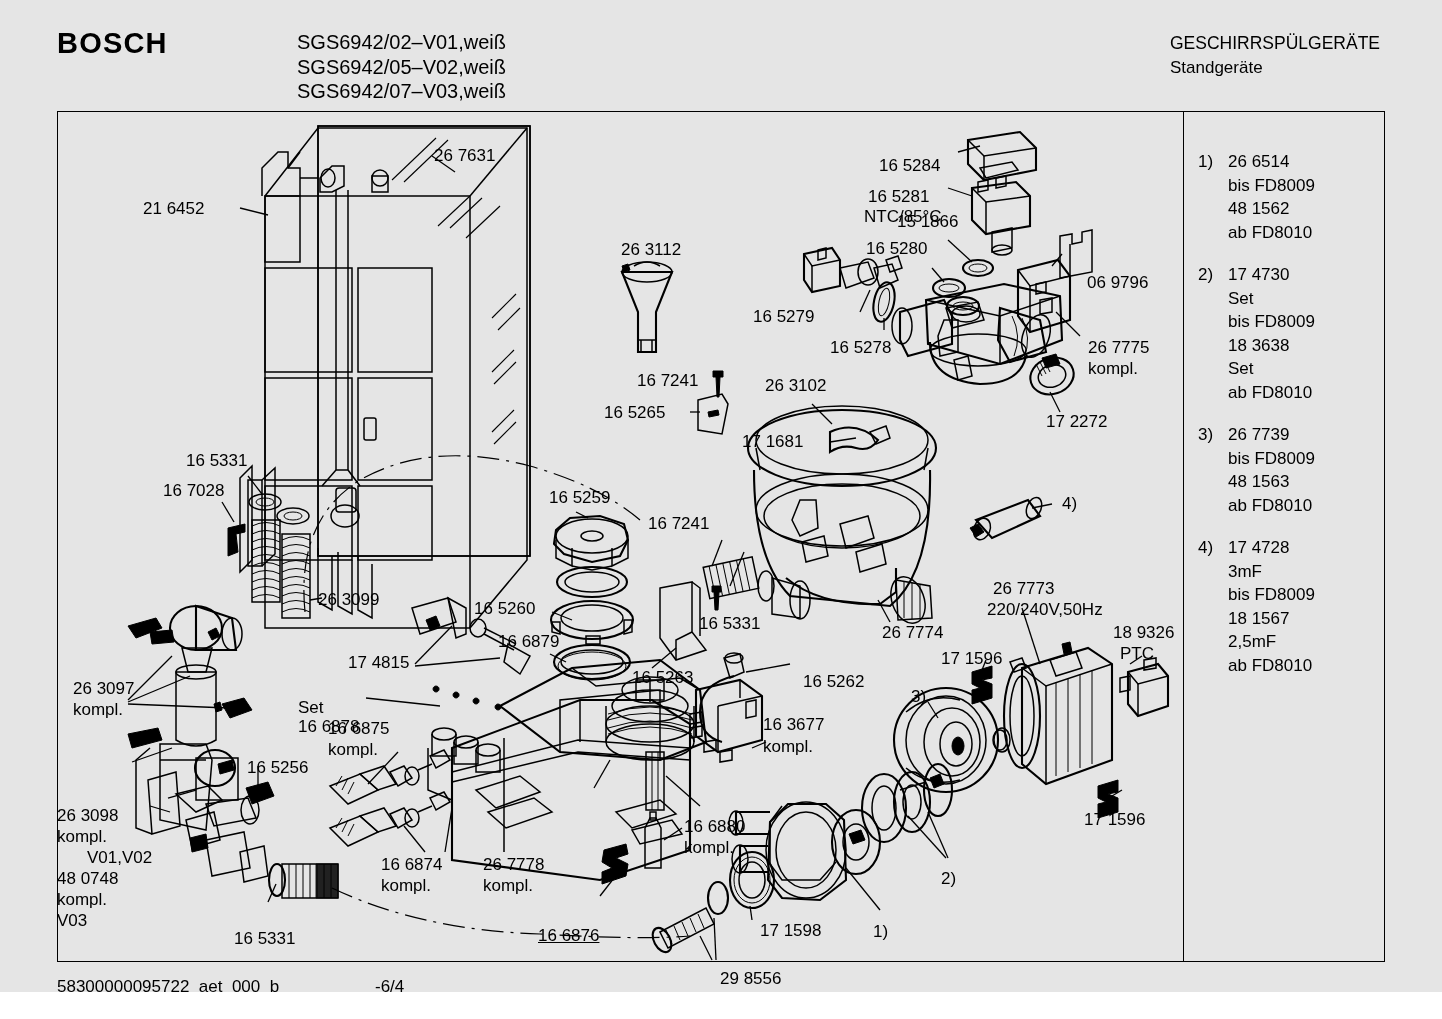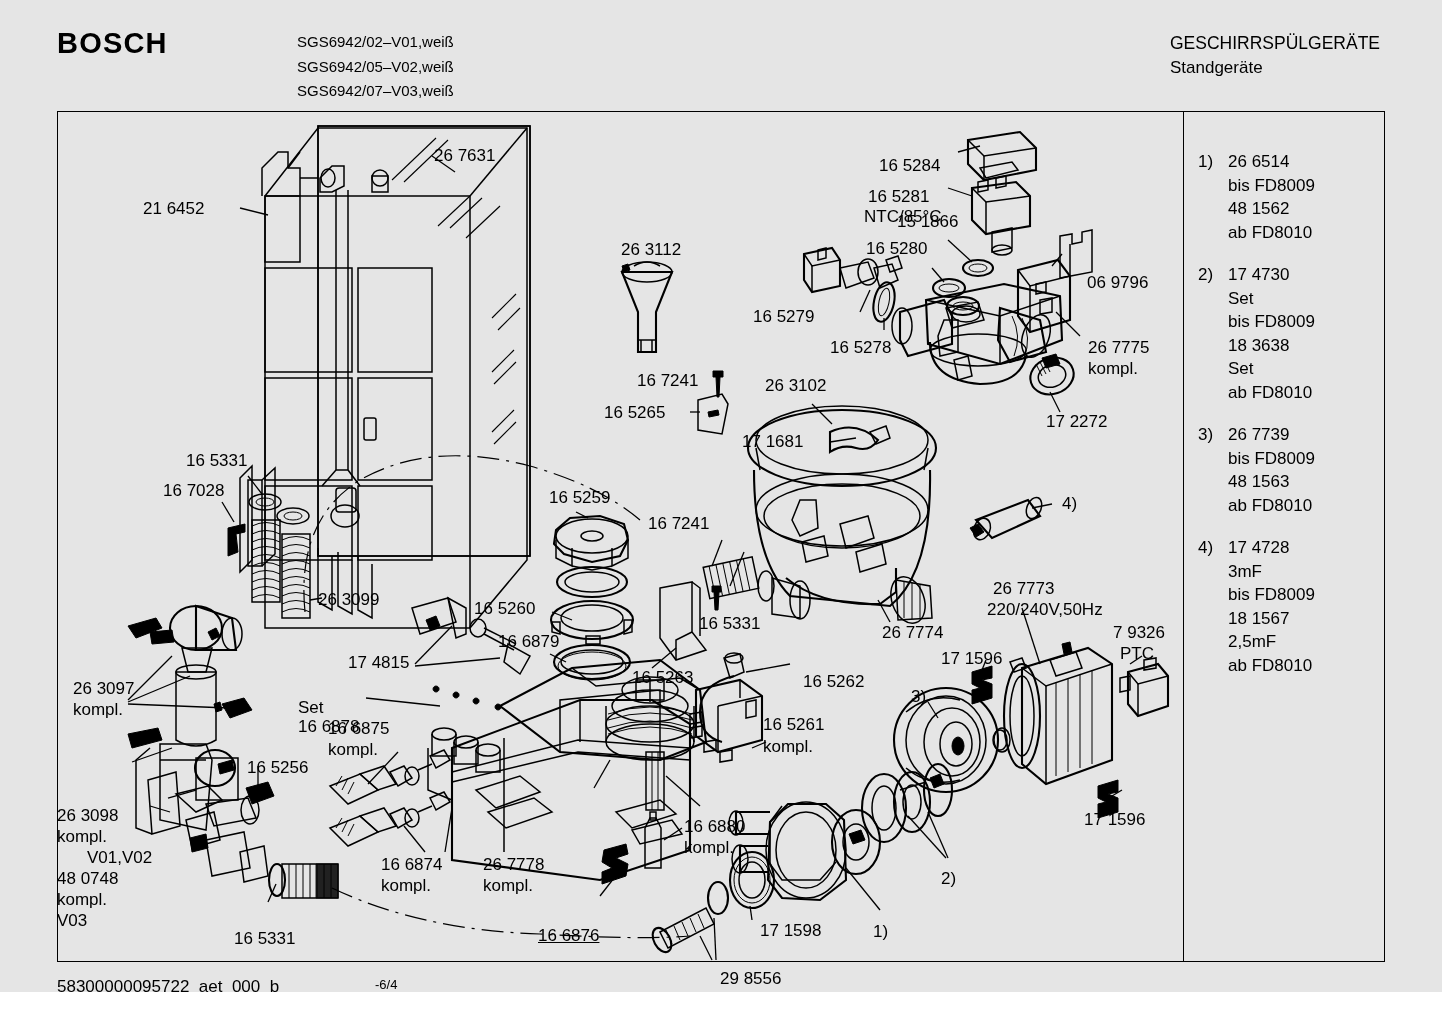--- a/index.html
+++ b/index.html
@@ -22,21 +22,21 @@
     position:absolute;
     left:57px; top:27px;
     font-size:29px;
     font-weight:bold;
     letter-spacing:1.2px;
     font-family:"Liberation Sans", sans-serif;
   }
   .model-block{
     position:absolute;
     left:297px; top:30px;
-    font-size:15px;
+    font-size:20px;
     line-height:24.5px;
     white-space:nowrap;
   }
   .cat-block{
     position:absolute;
     right:62px; top:31px;
     text-align:left;
     font-size:17.5px;
     line-height:24.5px;
     white-space:nowrap;
@@ -73,21 +73,21 @@
 
   
   .footer-id{
     position:absolute;
     left:57px; top:977px;
     font-size:17px;
   }
   .footer-pg{
     position:absolute;
     left:375px; top:977px;
-    font-size:13px;
+    font-size:17px;
   }
 
   
   .lbl{
     position:absolute;
     font-size:17px;
     line-height:21px;
     white-space:nowrap;
   }
 
@@ -730,28 +730,28 @@
   <div class="lbl" style="left:163px;  top:480px;">16 7028</div>
   <div class="lbl" style="left:318px;  top:589px;">26 3099</div>
 
   <div class="lbl" style="left:549px;  top:487px;">16 5259</div>
   <div class="lbl" style="left:648px;  top:513px;">16 7241</div>
   <div class="lbl" style="left:474px;  top:598px;">16 5260</div>
   <div class="lbl" style="left:498px;  top:631px;">16 6879</div>
   <div class="lbl" style="left:699px;  top:613px;">16 5331</div>
   <div class="lbl" style="left:632px;  top:667px;">16 5263</div>
   <div class="lbl" style="left:803px;  top:671px;">16 5262</div>
-  <div class="lbl" style="left:763px;  top:714px;">16 5261</div>
+  <div class="lbl" style="left:763px;  top:714px;">16 3677</div>
   <div class="lbl" style="left:763px;  top:736px;">kompl.</div>
 
   <div class="lbl" style="left:882px;  top:622px;">26 7774</div>
   <div class="lbl" style="left:1062px; top:493px;">4)</div>
   <div class="lbl" style="left:993px;  top:578px;">26 7773</div>
   <div class="lbl" style="left:987px;  top:599px;">220/240V,50Hz</div>
-  <div class="lbl" style="left:1113px; top:622px;">7 9326</div>
+  <div class="lbl" style="left:1113px; top:622px;">18 9326</div>
   <div class="lbl" style="left:1120px; top:643px;">PTC</div>
   <div class="lbl" style="left:941px;  top:648px;">17 1596</div>
   <div class="lbl" style="left:1084px; top:809px;">17 1596</div>
   <div class="lbl" style="left:911px;  top:686px;">3)</div>
   <div class="lbl" style="left:941px;  top:868px;">2)</div>
   <div class="lbl" style="left:873px;  top:921px;">1)</div>
 
   <div class="lbl" style="left:73px;   top:678px;">26 3097</div>
   <div class="lbl" style="left:73px;   top:699px;">kompl.</div>
 

